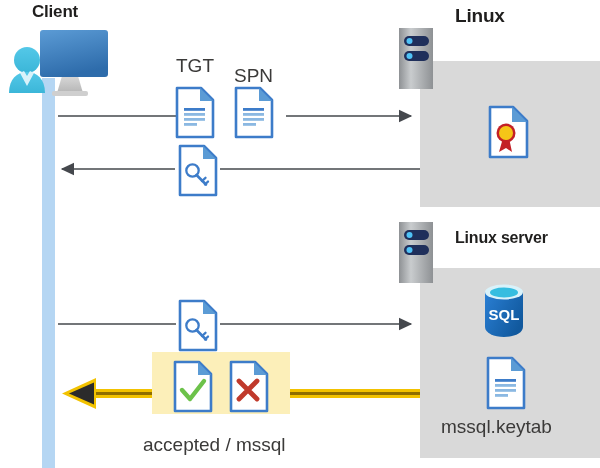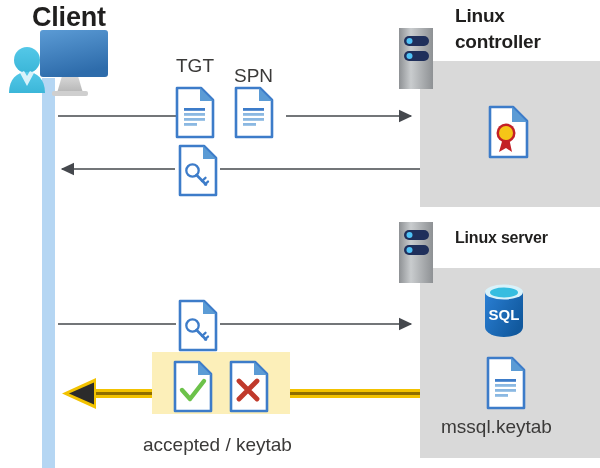--- a/index.html
+++ b/index.html
@@ -7,21 +7,21 @@
   #stage{position:relative;width:600px;height:468px;background:#ffffff;overflow:hidden;}
   .abs{position:absolute;}
 
   
   .panel{background:#d9d9d9;}
   #dc-panel{left:420px;top:61px;width:180px;height:146px;}
   #linux-panel{left:420px;top:268px;width:180px;height:190px;}
 
   
   .heading{font-weight:bold;color:#201f1e;letter-spacing:-0.2px;}
-  #client-title{left:32px;top:2px;font-size:27px;}
+  #client-title{left:32px;top:2px;font-size:17px;}
   #dc-title{left:455px;top:3px;font-size:19px;line-height:26px;width:140px;}
   #linux-title{left:455px;top:225px;font-size:16px;line-height:26px;}
 
   .caplabel{color:#3b3a39;font-size:19px;}
   #tgt-label{left:176px;top:55px;text-align:right;}
   #spn-label{left:234px;top:65px;}
   #keytab-label{left:441px;top:416px;font-size:19px;color:#3b3a39;}
   #acc-den-label{left:143px;top:434px;font-size:19px;color:#3b3a39;}
 
   
@@ -203,26 +203,25 @@
       <rect x="495" y="384" width="21" height="2.8" fill="#8bb8e2"></rect>
       <rect x="495" y="389" width="21" height="2.8" fill="#8bb8e2"></rect>
       <rect x="495" y="394" width="13" height="2.8" fill="#8bb8e2"></rect>
     </g>
   </svg>
 
   <div class="abs heading" id="client-title">Client</div>
 
   <div class="abs heading" id="dc-title">
     <div>Linux</div>
-    <div>controller</div>
   </div>
 
   <div class="abs heading" id="linux-title">Linux server</div>
 
   <div class="abs caplabel" id="tgt-label">TGT</div>
 
   <div class="abs caplabel" id="spn-label">SPN</div>
 
   <div class="abs" id="keytab-label">mssql.keytab</div>
 
-  <div class="abs" id="acc-den-label">accepted / keytab</div>
+  <div class="abs" id="acc-den-label">accepted / mssql</div>
 
 </div>
 
 </body></html>

